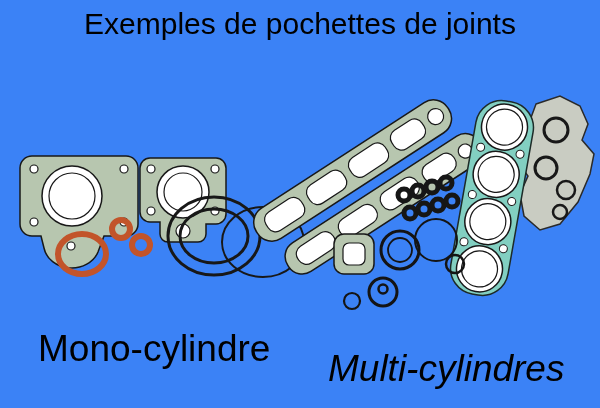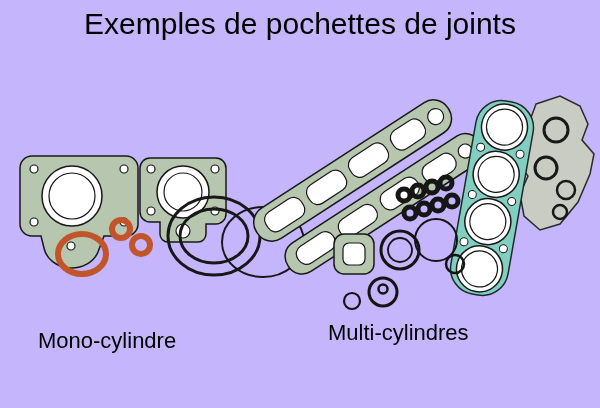--- a/index.html
+++ b/index.html
@@ -4,30 +4,30 @@
 <style>
   * { box-sizing: border-box; }
   html, body { margin: 0; padding: 0; }
   body {
     width: 600px; height: 408px;
     background: #ffffff;
     font-family: "Liberation Sans", sans-serif;
     color: #000;
     overflow: hidden;
   }
-  .page { position: relative; width: 600px; height: 408px; background: #c4b5fd; }
+  .page { position: relative; width: 600px; height: 408px; background: #3b82f6; }
   .title {
     position: absolute; top: 5px; left: 0; width: 600px;
     text-align: center; font-size: 30px; line-height: 37px; color: #000;
   }
   .caption {
-    position: absolute; font-size: 22px; color: #000; white-space: nowrap;
+    position: absolute; font-size: 37px; color: #000; white-space: nowrap;
   }
   .caption.mono  { left: 38px;  top: 328px; }
-  .caption.multi { left: 328px; top: 320px; }
+  .caption.multi { left: 328px; top: 348px; font-style: italic; }
   svg.illustration { position: absolute; left: 0; top: 0; }
 </style>
 </head>
 <body>
 
 <div class="page">
 
   <div class="title">
     <div>Exemples de pochettes de joints</div>
   </div>

